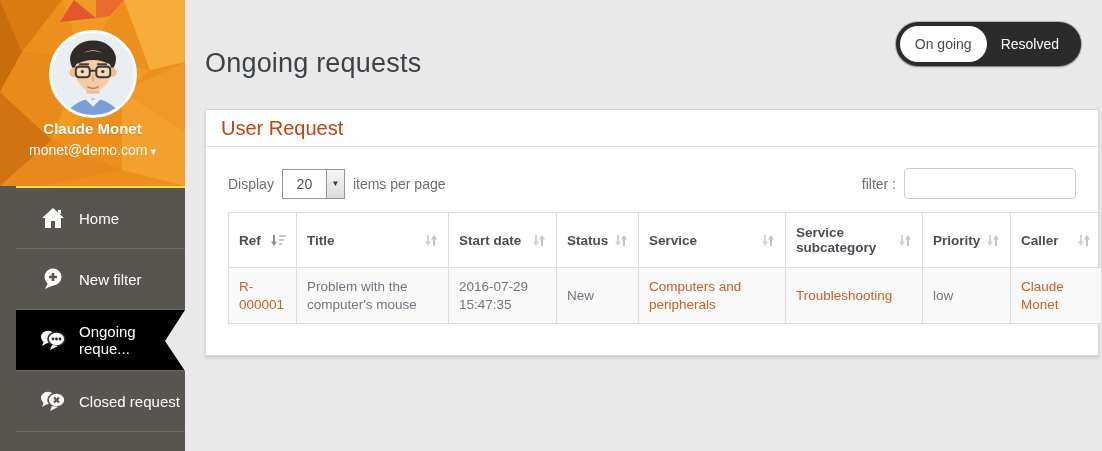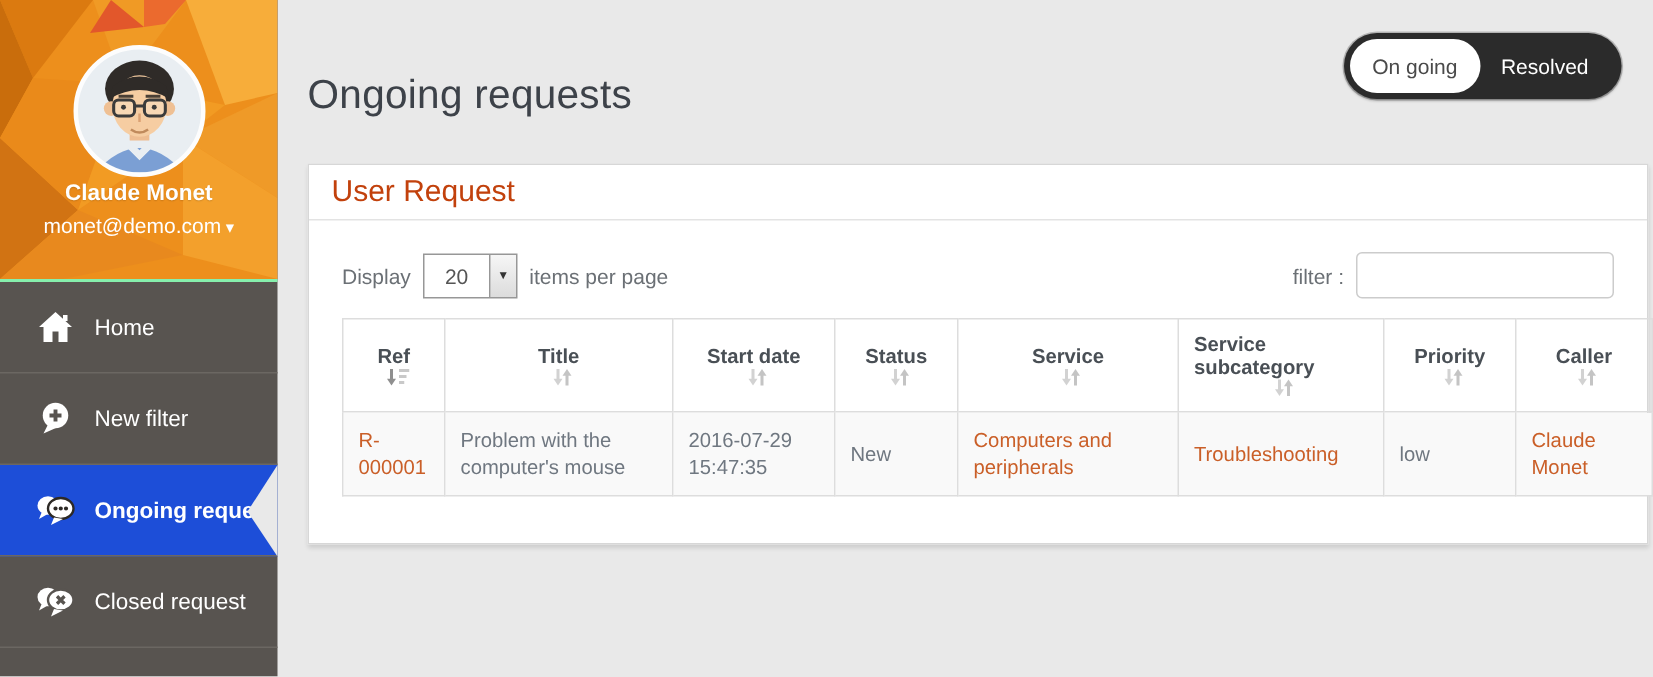--- a/index.html
+++ b/index.html
@@ -11,25 +11,25 @@
   .profile { position:relative; height:186px; overflow:hidden; }
   .profile svg.poly { position:absolute; inset:0; }
   .avatar { position:absolute; left:49px; top:30px; width:88px; height:88px; border-radius:50%;
             background:#e9eef2; border:3px solid #fdfdfd; overflow:hidden; }
   .user-name { position:absolute; left:0; width:185px; top:120px; text-align:center;
                color:#fff; font-weight:bold; font-size:15px; text-shadow:0 1px 1px rgba(0,0,0,.15); }
   .user-email { position:absolute; left:0; width:185px; top:142px; text-align:center;
                 color:#fff; font-size:14px; cursor:pointer; }
   .user-email .caret { font-size:11px; margin-left:3px; }
 
-  .menu { border-top:2px solid #86efac; }
+  .menu { border-top:2px solid #fde047;margin-left:16px; }
   .menu-item { position:relative; height:61px; display:flex; align-items:center;
                border-bottom:1px solid #6b6762; color:#fff; font-size:15px; cursor:pointer; }
   .menu-item .mi-icon { width:26px; margin:0 13px 0 24px; display:flex; justify-content:center; }
-  .menu-item.active { background:#1d4ed8; font-weight:bold; }
+  .menu-item.active { background:#000000; font-weight:normal; }
   .menu-item.active::after { content:""; position:absolute; right:0; top:0;
       border-top:31px solid transparent; border-bottom:30px solid transparent;
       border-right:20px solid #e9e9e9; }
 
   
   .main { position:absolute; left:185px; top:0; width:917px; height:451px; padding:48px 3px 0 20px; }
   .page-title { font-size:27px; font-weight:400; color:#3d4249; letter-spacing:.2px; }
 
   .toggle { position:absolute; top:22px; right:21px; height:44px; background:#2b2b2b;
             border-radius:22px; display:flex; align-items:center; padding:4px;
@@ -55,21 +55,21 @@
                 background:linear-gradient(#f6f6f6,#dcdcdc); border-left:1px solid #979797;
                 font-size:8px; color:#333; }
   .filter-input { width:172px; height:31px; margin-left:8px; border:1px solid #ccc;
                   border-radius:4px; outline:none; padding:0 8px; font-size:14px; color:#555;
                   font-family:"Liberation Sans", sans-serif; }
 
   table { border-collapse:collapse; table-layout:fixed; width:849px; }
   th, td { border:1px solid #ddd; padding:9px 10px; vertical-align:middle; text-align:left;
            font-size:13.5px; overflow:hidden; }
   th { color:#494f55; font-weight:bold; height:55px; }
-  .th-inner { display:flex; align-items:center; justify-content:space-between;flex-direction:column; }
+  .th-inner { display:flex; align-items:center; justify-content:space-between; }
   td { color:#6f7780; background:#f9f9f9; height:56px; line-height:1.3; }
   td.link, td.link span { color:#ca5f28; cursor:pointer; }
   .col-ref{width:68px}.col-title{width:152px}.col-date{width:108px}.col-status{width:82px}
   .col-service{width:147px}.col-subcat{width:137px}.col-priority{width:88px}.col-caller{width:91px}
   .sort-icon { flex:none; margin-left:4px; }
 </style>
 </head>
 <body>
 
 <aside class="sidebar">

